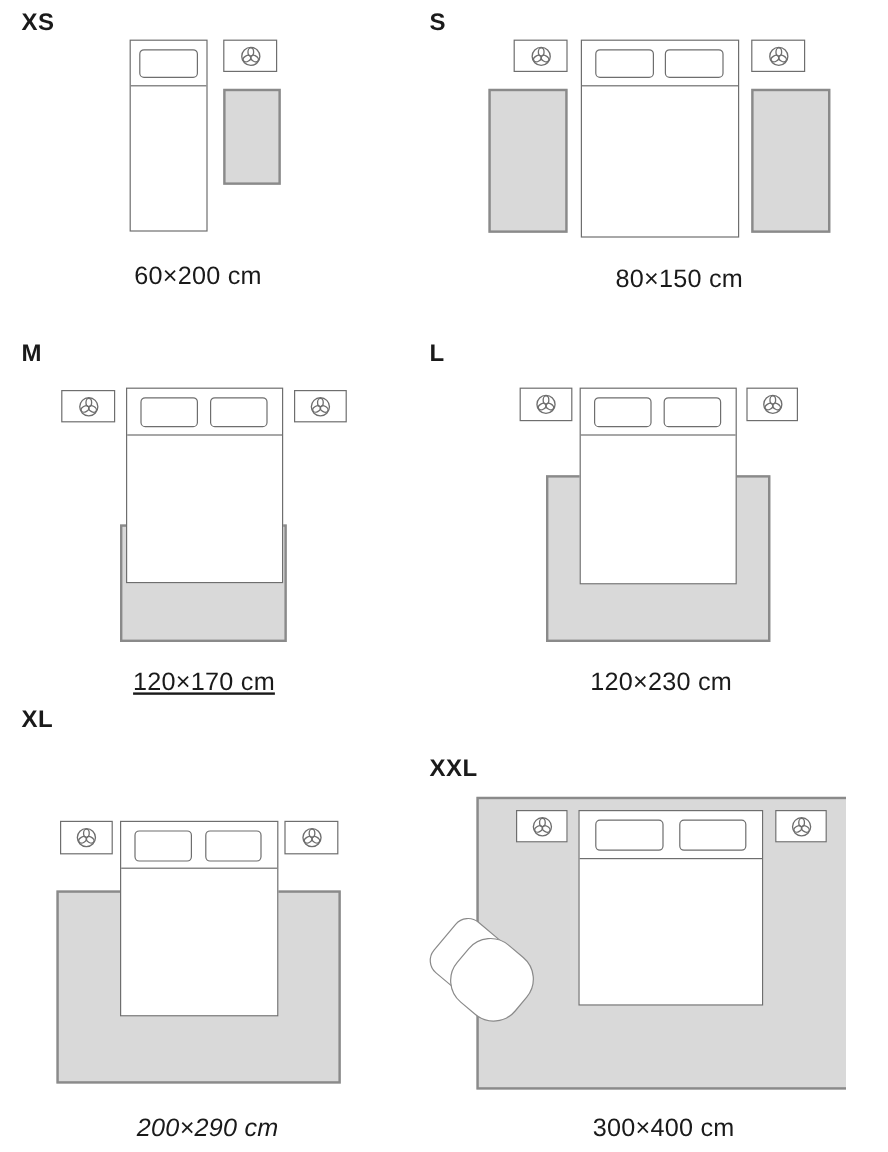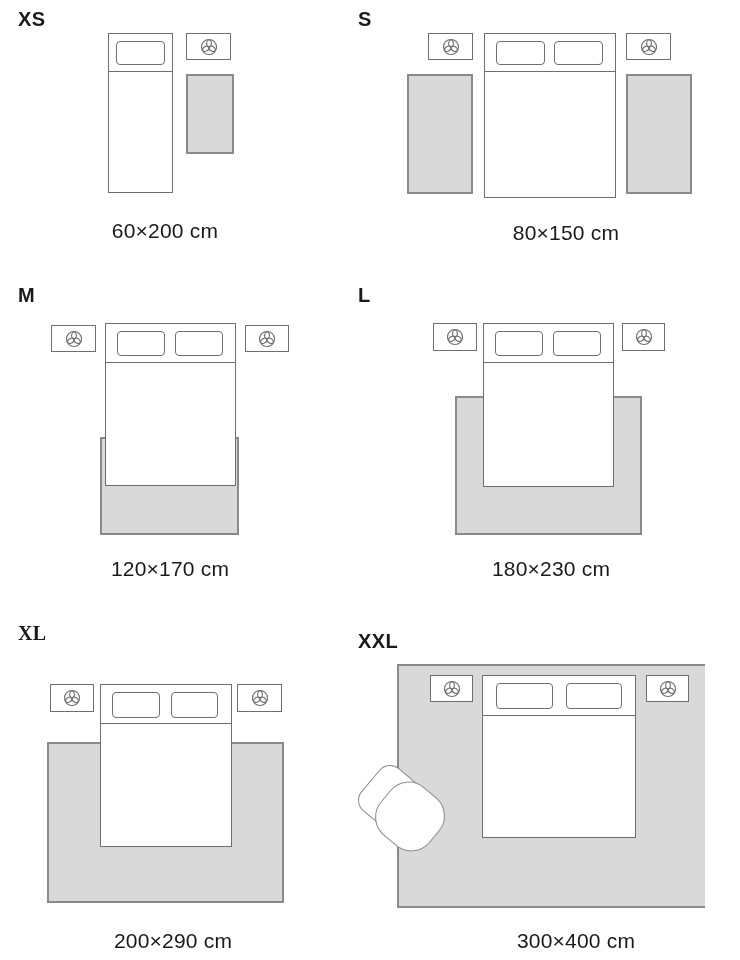--- a/index.html
+++ b/index.html
@@ -119,21 +119,21 @@
       <div class="pillow" style="left:69px;top:7px;width:48px;height:25px;"></div>
     </div>
     <div class="nightstand" style="left:245px;top:325px;width:44px;height:27px;">
       <svg class="plant" viewBox="0 0 28 28">
         <circle cx="14" cy="14" r="9.6"></circle>
         <ellipse cx="14" cy="9.4" rx="3" ry="4.4"></ellipse>
         <ellipse cx="14" cy="9.4" rx="3" ry="4.4" transform="rotate(120 14 14)"></ellipse>
         <ellipse cx="14" cy="9.4" rx="3" ry="4.4" transform="rotate(240 14 14)"></ellipse>
       </svg>
     </div>
-    <div class="dim-label" style="left:20px;top:558px;">120×170 cm</div>
+    <div class="dim-label" style="left:20px;top:558px;text-decoration:underline;">120×170 cm</div>
   </section>
 
   <section>
     <div class="size-label" style="left:358px;top:285px;">L</div>
     <div class="rug" style="left:455px;top:396px;width:187px;height:139px;"></div>
     <div class="nightstand" style="left:433px;top:323px;width:44px;height:28px;">
       <svg class="plant" viewBox="0 0 28 28">
         <circle cx="14" cy="14" r="9.6"></circle>
         <ellipse cx="14" cy="9.4" rx="3" ry="4.4"></ellipse>
         <ellipse cx="14" cy="9.4" rx="3" ry="4.4" transform="rotate(120 14 14)"></ellipse>
@@ -146,25 +146,25 @@
       <div class="pillow" style="left:69px;top:7px;width:48px;height:25px;"></div>
     </div>
     <div class="nightstand" style="left:622px;top:323px;width:43px;height:28px;">
       <svg class="plant" viewBox="0 0 28 28">
         <circle cx="14" cy="14" r="9.6"></circle>
         <ellipse cx="14" cy="9.4" rx="3" ry="4.4"></ellipse>
         <ellipse cx="14" cy="9.4" rx="3" ry="4.4" transform="rotate(120 14 14)"></ellipse>
         <ellipse cx="14" cy="9.4" rx="3" ry="4.4" transform="rotate(240 14 14)"></ellipse>
       </svg>
     </div>
-    <div class="dim-label" style="left:401px;top:558px;">180×230 cm</div>
-  </section>
-
-  <section>
-    <div class="size-label" style="left:18px;top:623px;font-family:Liberation Serif, serif;">XL</div>
+    <div class="dim-label" style="left:401px;top:558px;">120×230 cm</div>
+  </section>
+
+  <section>
+    <div class="size-label" style="left:18px;top:590px;">XL</div>
     <div class="rug" style="left:47px;top:742px;width:237px;height:161px;"></div>
     <div class="nightstand" style="left:50px;top:684px;width:44px;height:28px;">
       <svg class="plant" viewBox="0 0 28 28">
         <circle cx="14" cy="14" r="9.6"></circle>
         <ellipse cx="14" cy="9.4" rx="3" ry="4.4"></ellipse>
         <ellipse cx="14" cy="9.4" rx="3" ry="4.4" transform="rotate(120 14 14)"></ellipse>
         <ellipse cx="14" cy="9.4" rx="3" ry="4.4" transform="rotate(240 14 14)"></ellipse>
       </svg>
     </div>
     <div class="bed" style="left:100px;top:684px;width:132px;height:163px;">
@@ -173,21 +173,21 @@
       <div class="pillow" style="left:70px;top:7px;width:47px;height:26px;"></div>
     </div>
     <div class="nightstand" style="left:237px;top:684px;width:45px;height:28px;">
       <svg class="plant" viewBox="0 0 28 28">
         <circle cx="14" cy="14" r="9.6"></circle>
         <ellipse cx="14" cy="9.4" rx="3" ry="4.4"></ellipse>
         <ellipse cx="14" cy="9.4" rx="3" ry="4.4" transform="rotate(120 14 14)"></ellipse>
         <ellipse cx="14" cy="9.4" rx="3" ry="4.4" transform="rotate(240 14 14)"></ellipse>
       </svg>
     </div>
-    <div class="dim-label" style="left:23px;top:930px;">200×290 cm</div>
+    <div class="dim-label" style="left:23px;top:930px;font-style:italic;">200×290 cm</div>
   </section>
 
   <section>
     <div class="size-label" style="left:358px;top:631px;">XXL</div>
     <div class="rug" style="left:397px;top:664px;width:326px;height:244px;"></div>
     <div class="nightstand" style="left:430px;top:675px;width:43px;height:27px;">
       <svg class="plant" viewBox="0 0 28 28">
         <circle cx="14" cy="14" r="9.6"></circle>
         <ellipse cx="14" cy="9.4" rx="3" ry="4.4"></ellipse>
         <ellipse cx="14" cy="9.4" rx="3" ry="4.4" transform="rotate(120 14 14)"></ellipse>
@@ -202,16 +202,16 @@
     <div class="nightstand" style="left:646px;top:675px;width:43px;height:27px;">
       <svg class="plant" viewBox="0 0 28 28">
         <circle cx="14" cy="14" r="9.6"></circle>
         <ellipse cx="14" cy="9.4" rx="3" ry="4.4"></ellipse>
         <ellipse cx="14" cy="9.4" rx="3" ry="4.4" transform="rotate(120 14 14)"></ellipse>
         <ellipse cx="14" cy="9.4" rx="3" ry="4.4" transform="rotate(240 14 14)"></ellipse>
       </svg>
     </div>
     <div class="armchair-back" style="left:364px;top:770px;width:54px;height:56px;"></div>
     <div class="armchair-seat" style="left:378px;top:785px;width:64px;height:63px;"></div>
-    <div class="dim-label" style="left:426px;top:930px;">300×400 cm</div>
+    <div class="dim-label" style="left:403px;top:930px;">300×400 cm</div>
   </section>
 
 </div>
 
 </body></html>

